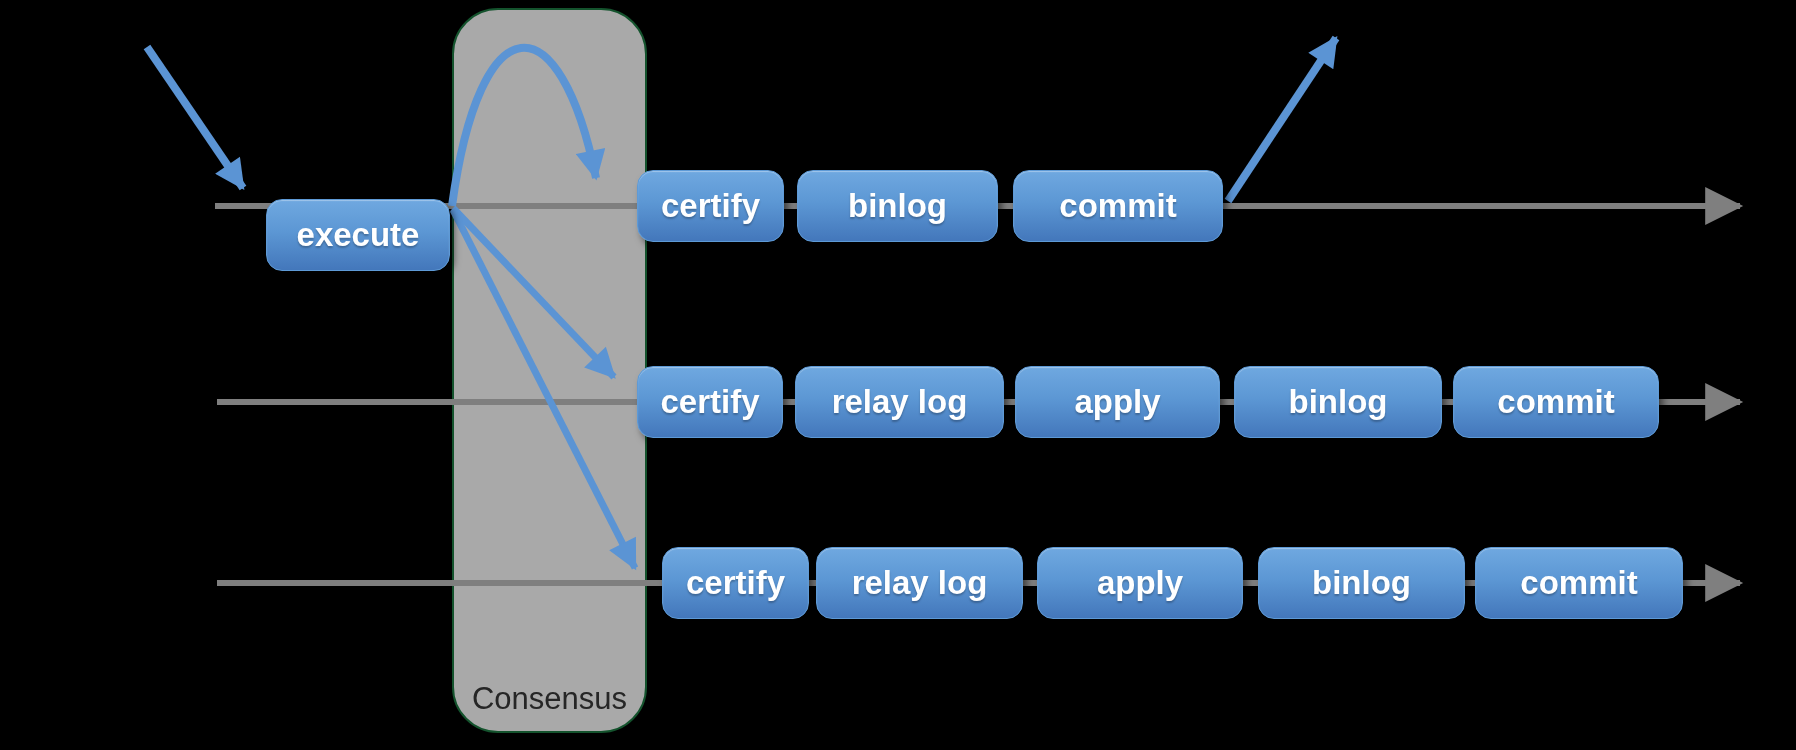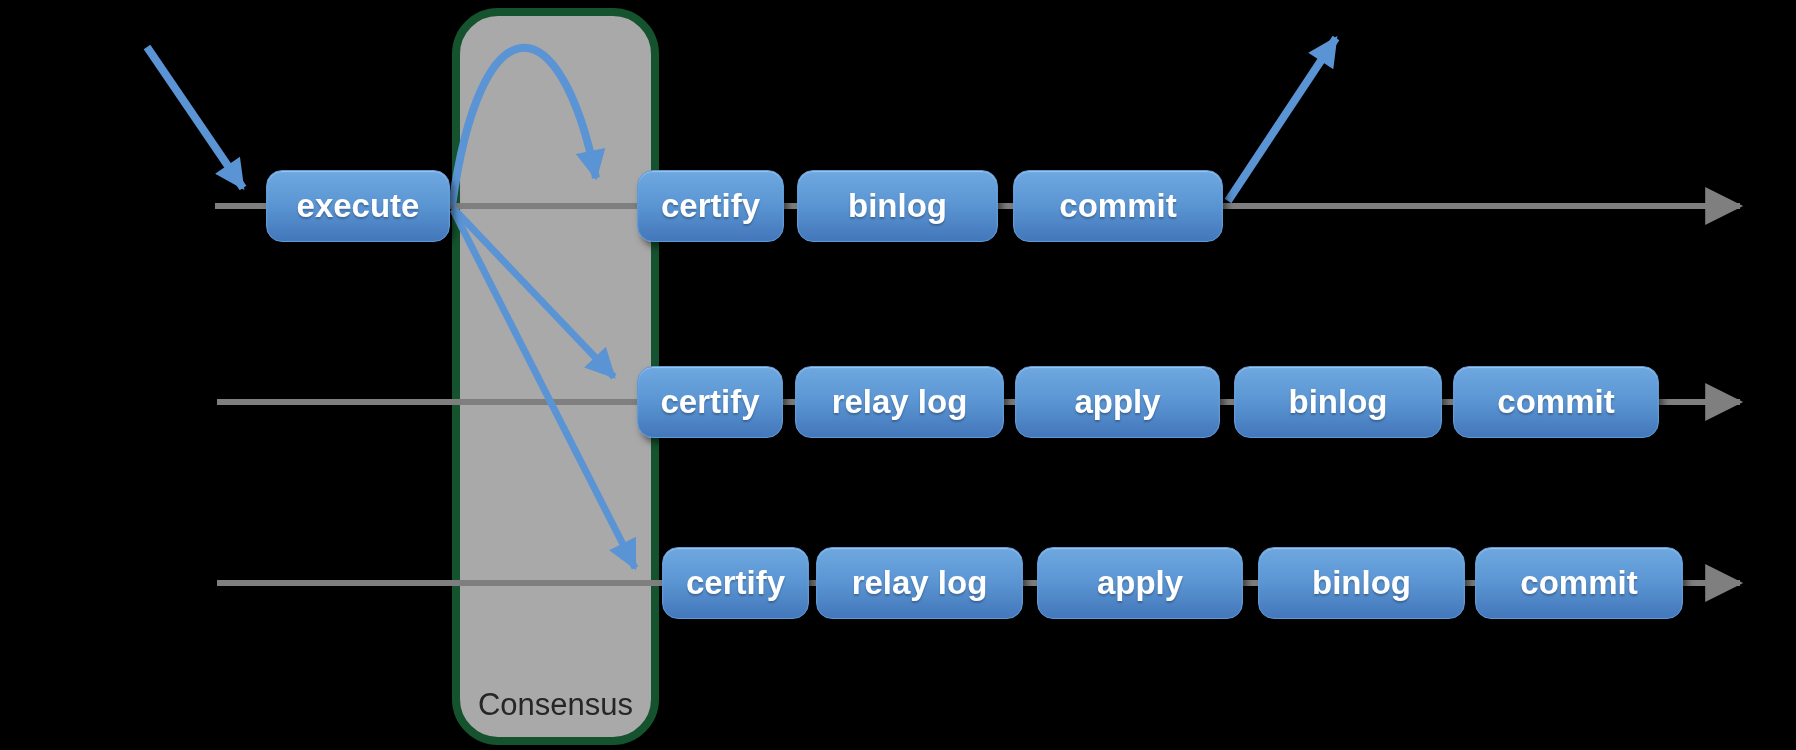--- a/index.html
+++ b/index.html
@@ -13,21 +13,21 @@
     position: relative;
     width: 1796px; height: 750px;
     background: #000;
   }
   
   .consensus {
     position: absolute;
     left: 452px; top: 8px;
     width: 191px; height: 721px;
     background: #A9A9A9;
-    border: 8px solid #14532d;
+    border: 2px solid #14532d;
     border-radius: 46px;
     z-index: 1;
     box-shadow: 4px 4px 9px rgba(0,0,0,0.55);
   }
   .consensus-label {
     position: absolute;
     left: 0; right: 0; bottom: 14px;
     text-align: center;
     font-size: 31px;
     font-weight: 400;
@@ -55,21 +55,21 @@
     display: flex;
     align-items: center;
     justify-content: center;
     text-shadow: 0 2px 2px rgba(0,0,0,0.25);
     white-space: nowrap;
   }
   
   .r1 { top: 170px; }
   .r2 { top: 366px; }
   .r3 { top: 547px; }
-  .b-execute   { left: 266px;  width: 184px; }
+  .b-execute   { left: 266px;  width: 184px; margin-top: 29px; }
   .b-certify1  { left: 637px;  width: 147px; }
   .b-binlog1   { left: 797px;  width: 201px; }
   .b-commit1   { left: 1013px; width: 210px; }
   .b-certify2  { left: 637px;  width: 146px; }
   .b-relaylog2 { left: 795px;  width: 209px; }
   .b-apply2    { left: 1015px; width: 205px; }
   .b-binlog2   { left: 1234px; width: 208px; }
   .b-commit2   { left: 1453px; width: 206px; }
   .b-certify3  { left: 662px;  width: 147px; }
   .b-relaylog3 { left: 816px;  width: 207px; }

